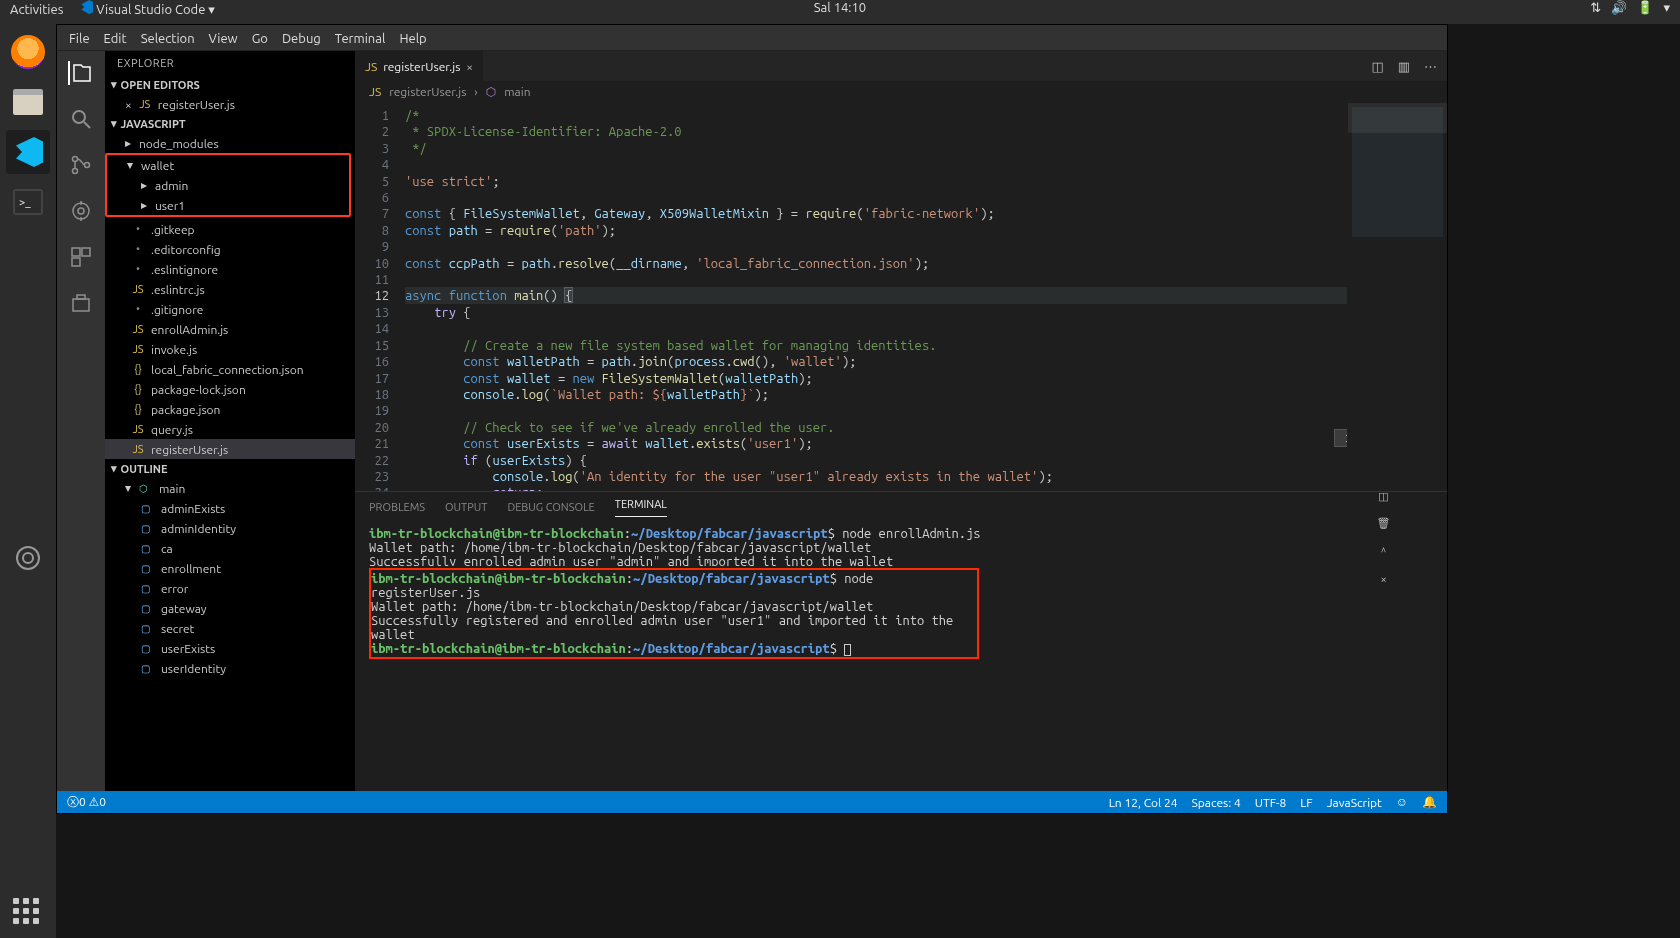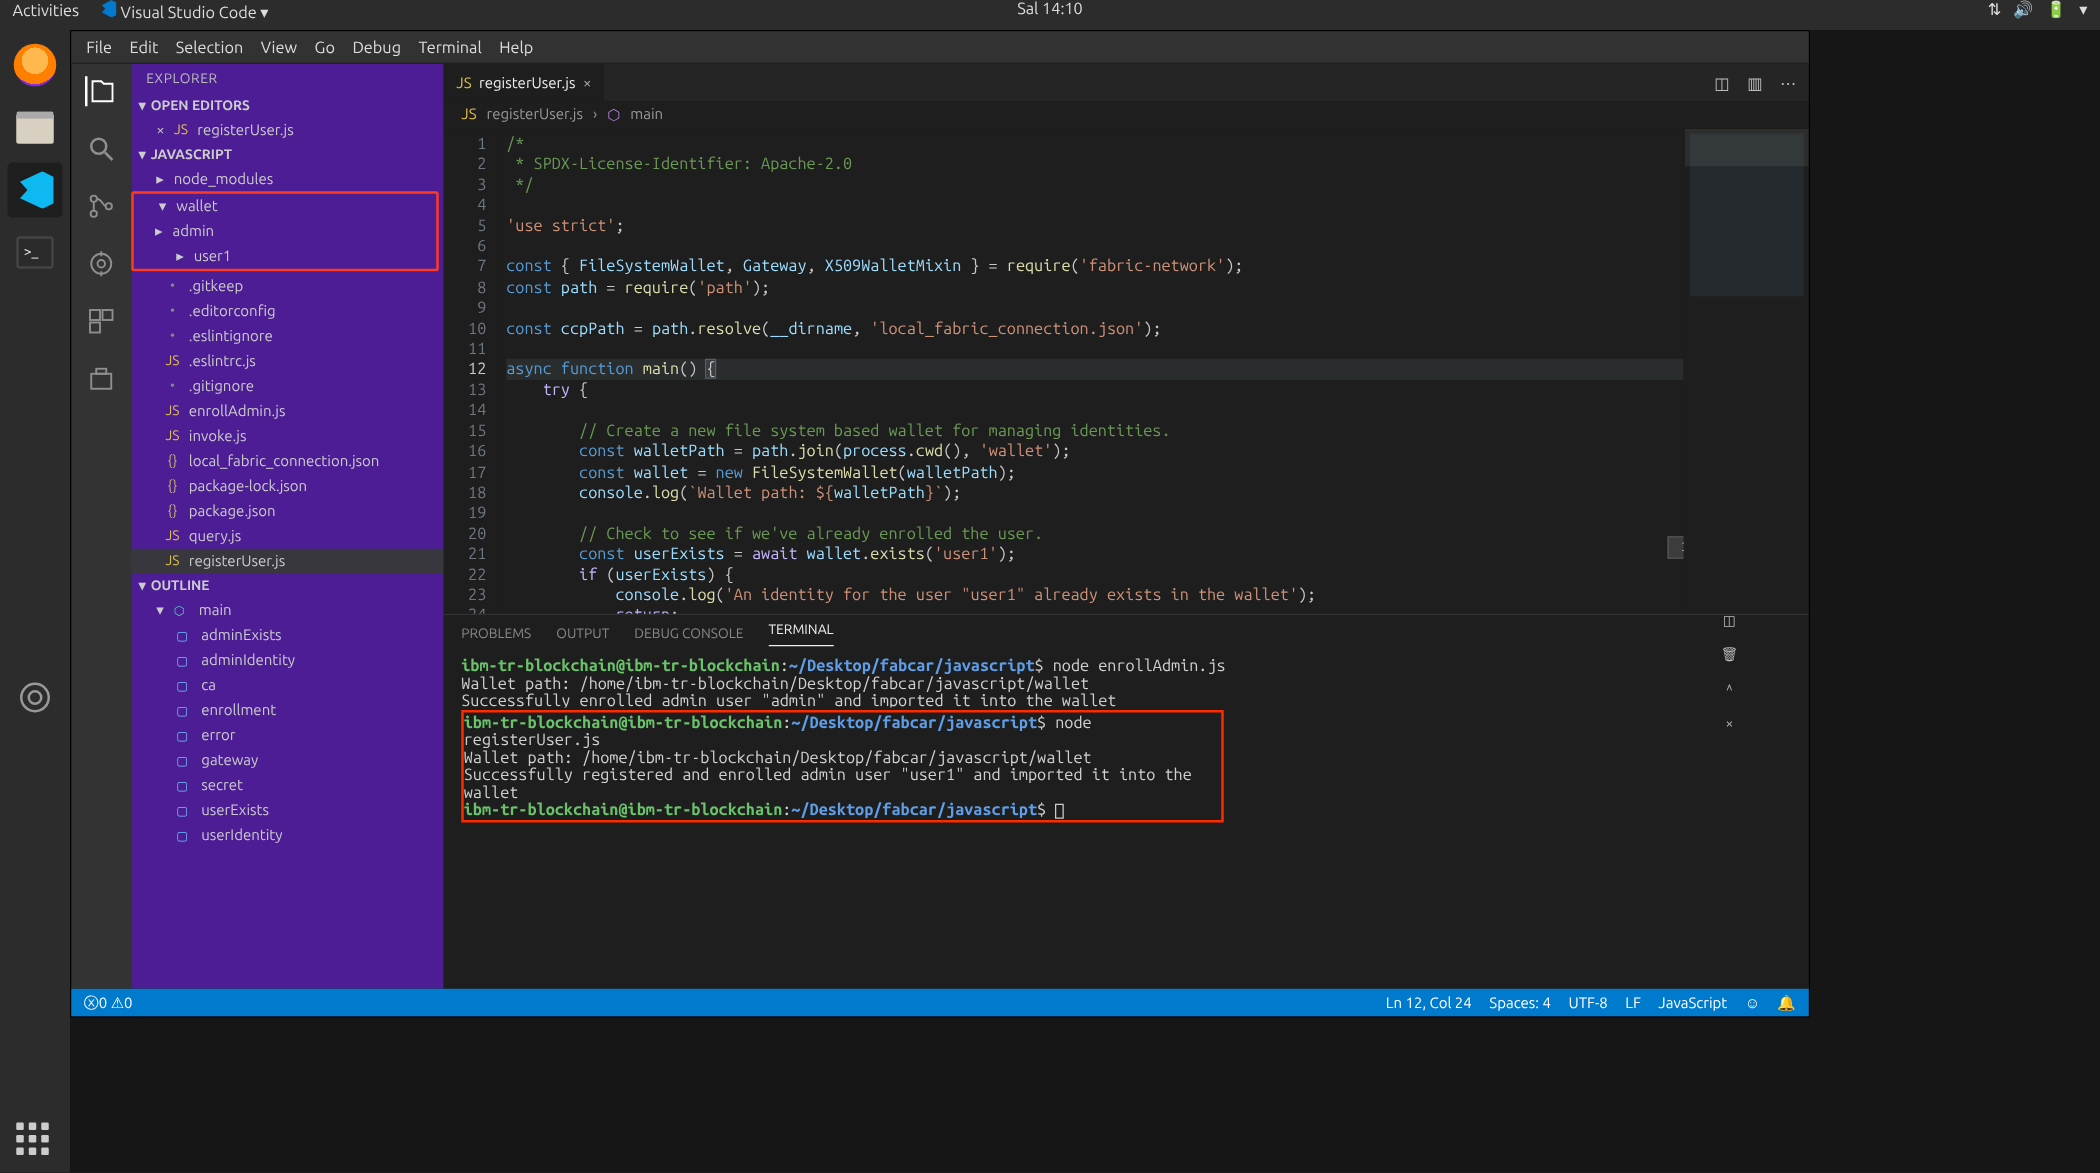--- a/index.html
+++ b/index.html
@@ -36,21 +36,21 @@
 
 .vscode-body { flex:1; display:flex; overflow:hidden; }
 
 
 .activitybar { width:48px; background:#333333; display:flex; flex-direction:column; align-items:center; padding-top:10px; gap:22px;}
 .act-icon { width:24px; height:24px; opacity:0.6; }
 .act-icon.active { opacity:1; border-left:2px solid #fff; padding-left:0; margin-left:-2px;}
 .act-icon svg { width:24px; height:24px; fill:#ccc; }
 
 
-.sidepanel { width:250px; background:#4c1d95; display:flex; flex-direction:column; font-size:12px; }
+.sidepanel { width:250px; background:#000000; display:flex; flex-direction:column; font-size:12px; }
 .panel-title { padding:6px 12px; color:#bbb; font-size:11px; letter-spacing:0.5px; }
 .sect-hdr { padding:3px 6px; color:#ccc; font-size:11px; font-weight:bold; display:flex; align-items:center; gap:4px; cursor:pointer;}
 .tree { flex:0 0 auto; }
 .tree-row { display:flex; align-items:center; gap:6px; padding:2px 0 2px 20px; color:#ccc; height:20px; cursor:pointer;}
 .tree-row.file { padding-left:26px;}
 .tree-row.selected { background:#37373d; }
 .tree-row .chev { width:8px; display:inline-block; color:#ccc;}
 .tree-row .ico { width:14px; text-align:center; font-size:11px;}
 .ico-js{color:#e2c14c;} .ico-json{color:#c9b96e;} .ico-dot{color:#888;}
 .highlight-box { border:2px solid #ff3b1f; border-radius:2px; margin:0 4px 2px 0; }
@@ -210,21 +210,21 @@
         <div class="tree-row">
             <span class="chev tri"></span>
             <span>node_modules</span>
           </div>
 
         <div class="highlight-box">
           <div class="tree-row">
               <span class="chev tri open"></span>
               <span>wallet</span>
             </div>
-          <div class="tree-row" style="padding-left:17px">
+          <div class="tree-row" style="padding-left:34px">
               <span class="chev tri"></span>
               <span>admin</span>
             </div>
           <div class="tree-row" style="padding-left:34px">
               <span class="chev tri"></span>
               <span>user1</span>
             </div>
         </div>
 
         <div id="file-tree">

